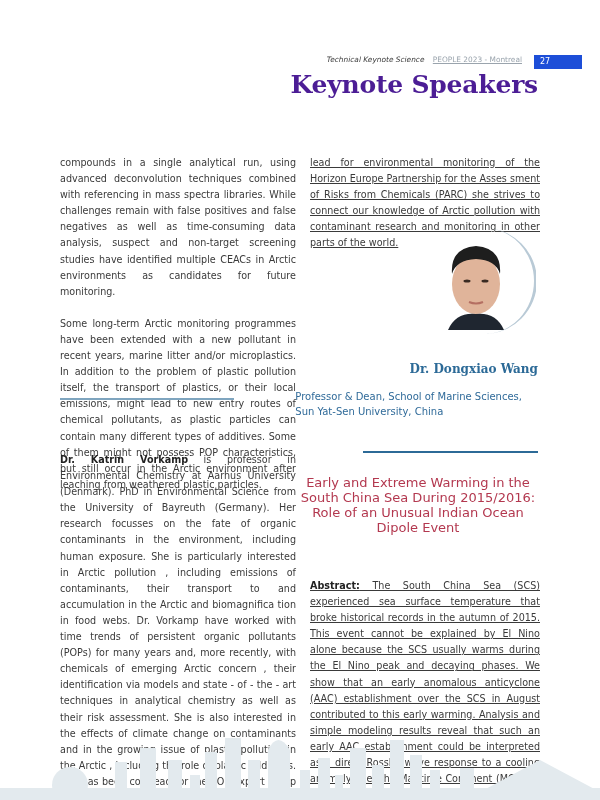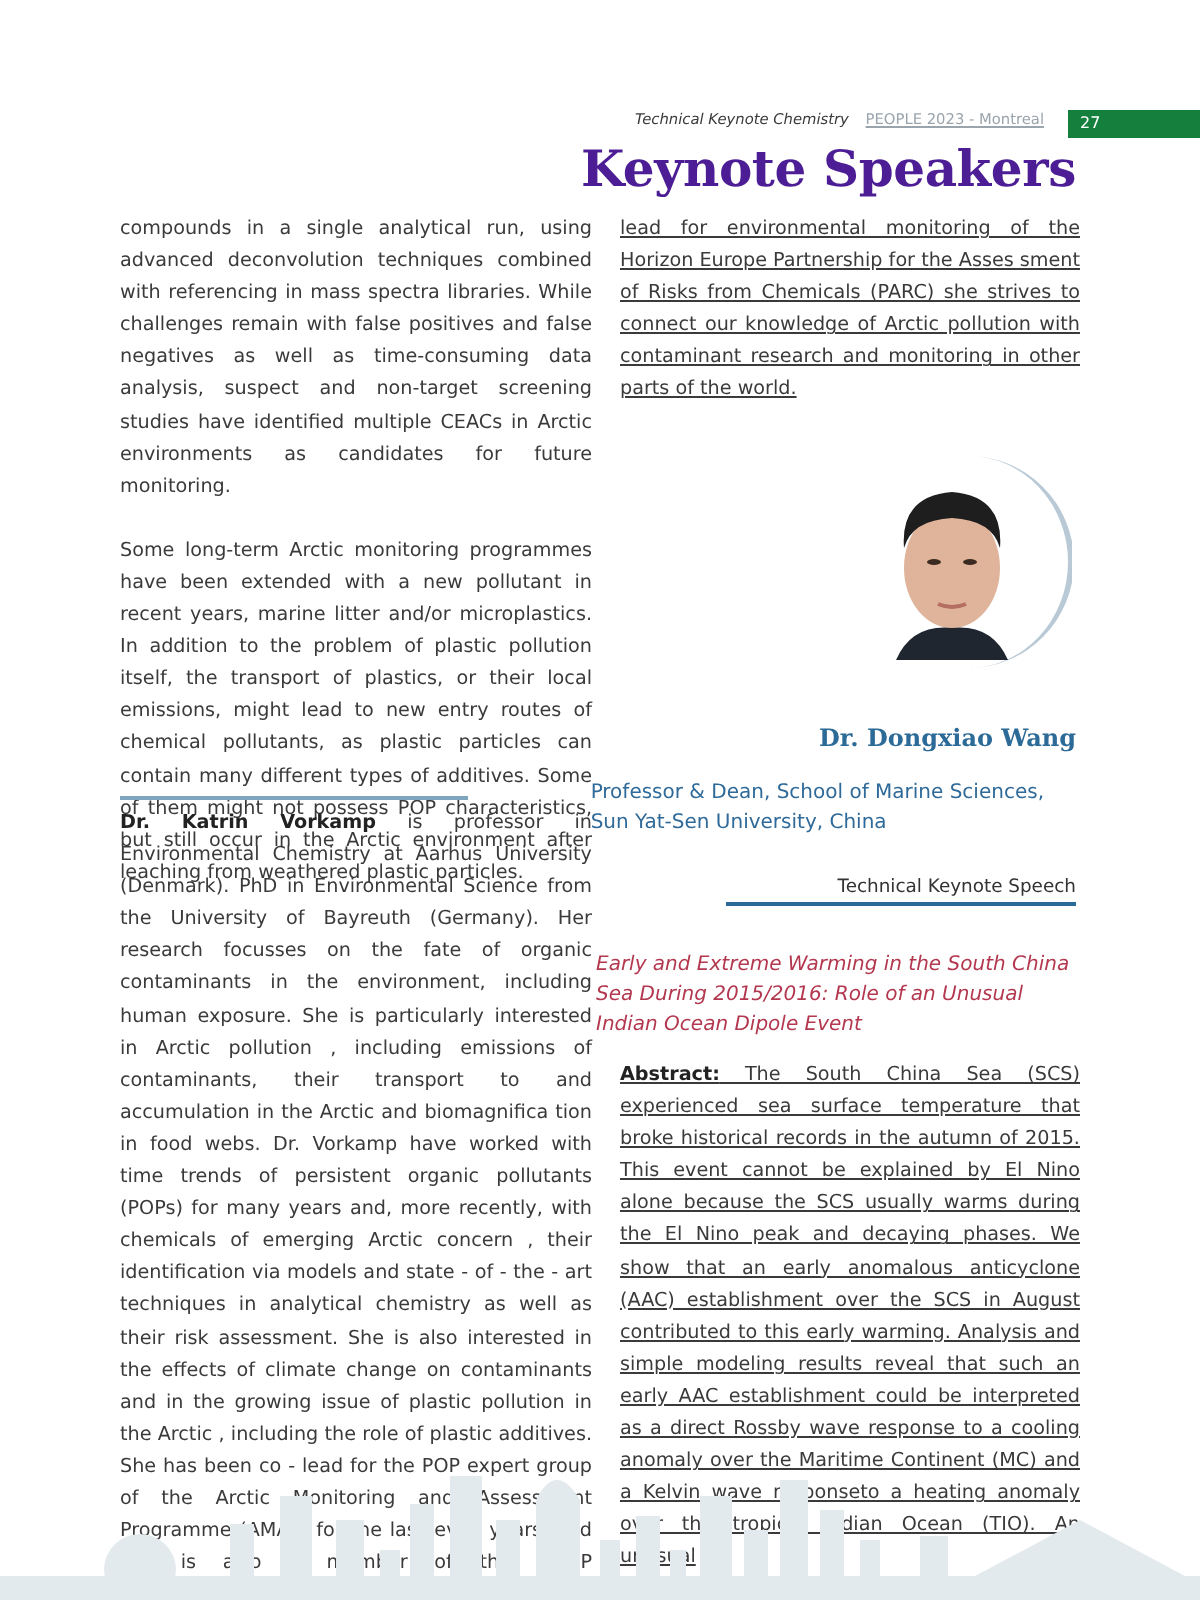--- a/index.html
+++ b/index.html
@@ -2,46 +2,46 @@
 <html><head>
 <meta charset="utf-8">
 <style>
   html, body { margin:0; padding:0; }
   body { width:600px; height:800px; background:#ffffff; position:relative; overflow:hidden;
          font-family:"DejaVu Sans", sans-serif; color:#3a3a3a; }
   .hdr { position:absolute; top:55px; left:0; width:600px; height:14px; }
   .hdr-text { position:absolute; right:78px; top:0; font-size:7.4px; color:#444; white-space:nowrap; }
   .hdr-text .sec { font-style:italic; color:#3a3a3a; }
   .hdr-text .conf { color:#9aa4ad; margin-left:6px;text-decoration:underline; }
-  .pagenum { position:absolute; left:534px; top:0; width:66px; height:14px; background:#15803d; color:#fff;
+  .pagenum { position:absolute; left:534px; top:0; width:48px; height:14px; background:#1d4ed8; color:#fff;
              font-size:8px; line-height:14px; padding-left:6px; box-sizing:border-box; }
   .title { position:absolute; right:62px; top:70px; font-family:"DejaVu Serif", serif; font-weight:bold;
            font-size:25px; color:#4c1d95; letter-spacing:-0.2px; white-space:nowrap; }
-  .col { position:absolute; font-size:9.6px; line-height:16.1px; color:#3a3a3a; text-align:justify; }
+  .col { position:absolute; font-size:9.6px; line-height:16.1px; color:#3a3a3a; text-align:justify;margin-top:48px; }
   .colL { left:60px; width:236px; }
   .colR { left:310px; width:230px;text-decoration:underline; }
   p { margin:0; }
   .rule { position:absolute; left:60px; top:398px; width:174px; height:2px; background:#7fa5bf; }
   .b { font-weight:bold; color:#222; }
   .photo { position:absolute; left:426px; top:226px; width:110px; height:110px; }
   .speaker-name { position:absolute; right:62px; top:362px; font-family:"DejaVu Serif", serif; font-weight:bold;
                   font-size:12px; color:#2c6a97; white-space:nowrap; }
   .affil { position:absolute; right:78px; top:389px; font-size:10px; line-height:15px; color:#2f6a99; text-align:left; white-space:nowrap; }
   .talk { position:absolute; right:62px; top:437px; font-size:9.2px; line-height:14px; color:#333; text-align:right; }
   .talk-rule { position:absolute; left:363px; top:451px; width:175px; height:1.5px; background:#2c6a97; }
-  .talk-title { position:absolute; right:62px; top:475px; width:240px; font-size:10px; line-height:15px; font-style:italic;
-                color:#b3384f; text-align:left; }
+  .talk-title { position:absolute; right:62px; top:475px; width:240px; font-size:13px; line-height:15px; 
+                color:#b3384f; text-align:center; }
   .skyline { position:absolute; left:0; top:730px; width:600px; height:70px; }
 </style>
 </head>
 <body>
 
 <div class="hdr">
   <div class="hdr-text">
-    <span class="sec">Technical Keynote Chemistry</span>
+    <span class="sec">Technical Keynote Science</span>
     <span class="conf">PEOPLE 2023 - Montreal</span>
   </div>
   <div class="pagenum">27</div>
 </div>
 
 <div class="title">Keynote Speakers</div>
 
 <div class="col colL" style="top:107px;">
   <p>compounds in a single analytical run, using advanced deconvolution techniques combined with referencing in mass spectra libraries. While challenges remain with false positives and false negatives as well as time-consuming data analysis, suspect and non-target screening studies have identified multiple CEACs in Arctic environments as candidates for future monitoring.</p>
   <p style="margin-top:16px;">Some long-term Arctic monitoring programmes have been extended with a new pollutant in recent years, marine litter and/or microplastics. In addition to the problem of plastic pollution itself, the transport of plastics, or their local emissions, might lead to new entry routes of chemical pollutants, as plastic particles can contain many different types of additives. Some of them might not possess POP characteristics, but still occur in the Arctic environment after leaching from weathered plastic particles.</p>
@@ -70,21 +70,20 @@
   </svg>
 </div>
 
 <div class="speaker-name">Dr. Dongxiao Wang</div>
 <div class="affil">
   <div>Professor &amp; Dean, School of Marine Sciences,</div>
   <div>Sun Yat-Sen University, China</div>
 </div>
 
 <div class="talk">
-  <div>Technical Keynote Speech</div>
 </div>
 <div class="talk-rule"></div>
 
 <div class="talk-title">Early and Extreme Warming in the South China Sea During 2015/2016: Role of an Unusual Indian Ocean Dipole Event</div>
 
 <div class="col colR" style="top:530px;">
   <p><span class="b">Abstract:</span><span> The South China Sea (SCS) experienced sea surface temperature that broke historical records in the autumn of 2015. This event cannot be explained by El Nino alone because the SCS usually warms during the El Nino peak and decaying phases. We show that an early anomalous anticyclone (AAC) establishment over the SCS in August contributed to this early warming. Analysis and simple modeling results reveal that such an early AAC establishment could be interpreted as a direct Rossby wave response to a cooling anomaly over the Maritime Continent (MC) and a Kelvin wave responseto a heating anomaly over the tropical Indian Ocean (TIO). An unusual</span></p>
 </div>
 
 <div class="skyline">

